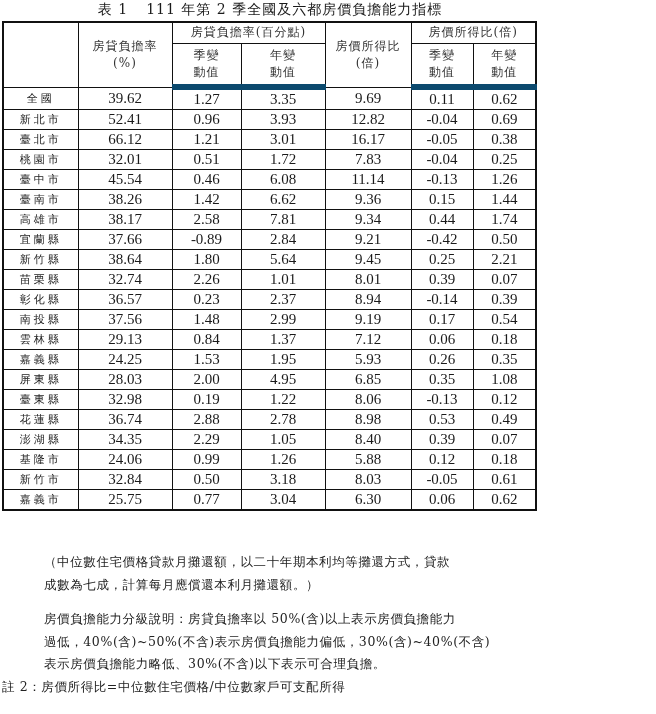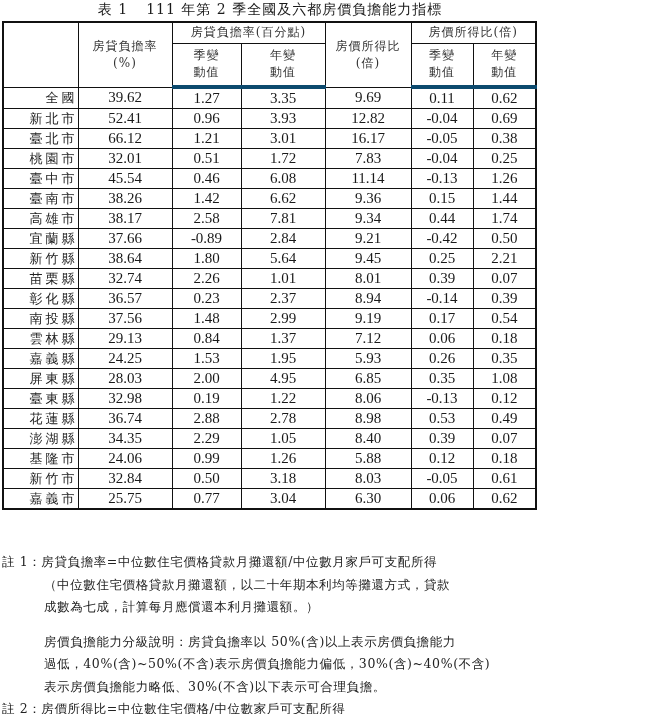--- a/index.html
+++ b/index.html
@@ -8,22 +8,22 @@
   .title { position: absolute; left: 0; top: 1px; width: 540px; text-align: center;
            font-size: 14px; letter-spacing: 1px; }
   .title .t-num { margin-right: 18px; }
   table.main { position: absolute; left: 2px; top: 21px; border-collapse: collapse;
                border: 2px solid #111; table-layout: fixed; }
   table.main td, table.main th { border: 1px solid #111; padding: 0; text-align: center;
                font-weight: normal; }
   table.main th { font-size: 12px; color: #333; line-height: 17px; letter-spacing: 1px; margin-left: 20px; }
   table.main td { font-family: "Liberation Serif", "DejaVu Serif", serif; font-size: 15px;
                   height: 19px; line-height: 19px; }
-  table.main td.rowhead { font-family: "DejaVu Serif", serif; font-size: 13px; letter-spacing: 3px; color: #222; text-align: right; }
-  table.main thead tr:last-child th { border-bottom: 4px solid #0c4a6e; }
+  table.main td.rowhead { font-family: "DejaVu Serif", serif; font-size: 11px; letter-spacing: 3px; color: #222; }
+  table.main thead tr:last-child th { border-bottom: 6px solid #0c4a6e; }
   .notes { position: absolute; left: 2px; top: 551px; width: 650px; font-size: 12.5px;
            line-height: 22.5px; color: #222; letter-spacing: 0.6px; }
   .note-line { white-space: nowrap; }
   .indent { padding-left: 42px; }
   .note-gap { height: 12px; }
 </style>
 </head>
 <body>
 
 <div class="title">
@@ -260,21 +260,20 @@
         <td>0.77</td>
         <td>3.04</td>
         <td>6.30</td>
         <td>0.06</td>
         <td>0.62</td>
       </tr>
     </tbody>
 </table>
 
 <div class="notes">
-  <div class="note-line">註 1：房貸負擔率=中位數住宅價格貸款月攤還額/中位數月家戶可支配所得</div>
   <div class="note-line indent">（中位數住宅價格貸款月攤還額，以二十年期本利均等攤還方式，貸款</div>
   <div class="note-line indent">成數為七成，計算每月應償還本利月攤還額。）</div>
   <div class="note-gap"></div>
   <div class="note-line indent">房價負擔能力分級說明：房貸負擔率以 50%(含)以上表示房價負擔能力</div>
   <div class="note-line indent">過低，40%(含)~50%(不含)表示房價負擔能力偏低，30%(含)~40%(不含)</div>
   <div class="note-line indent">表示房價負擔能力略低、30%(不含)以下表示可合理負擔。</div>
   <div class="note-line">註 2：房價所得比=中位數住宅價格/中位數家戶可支配所得</div>
 </div>
 
 </body></html>

